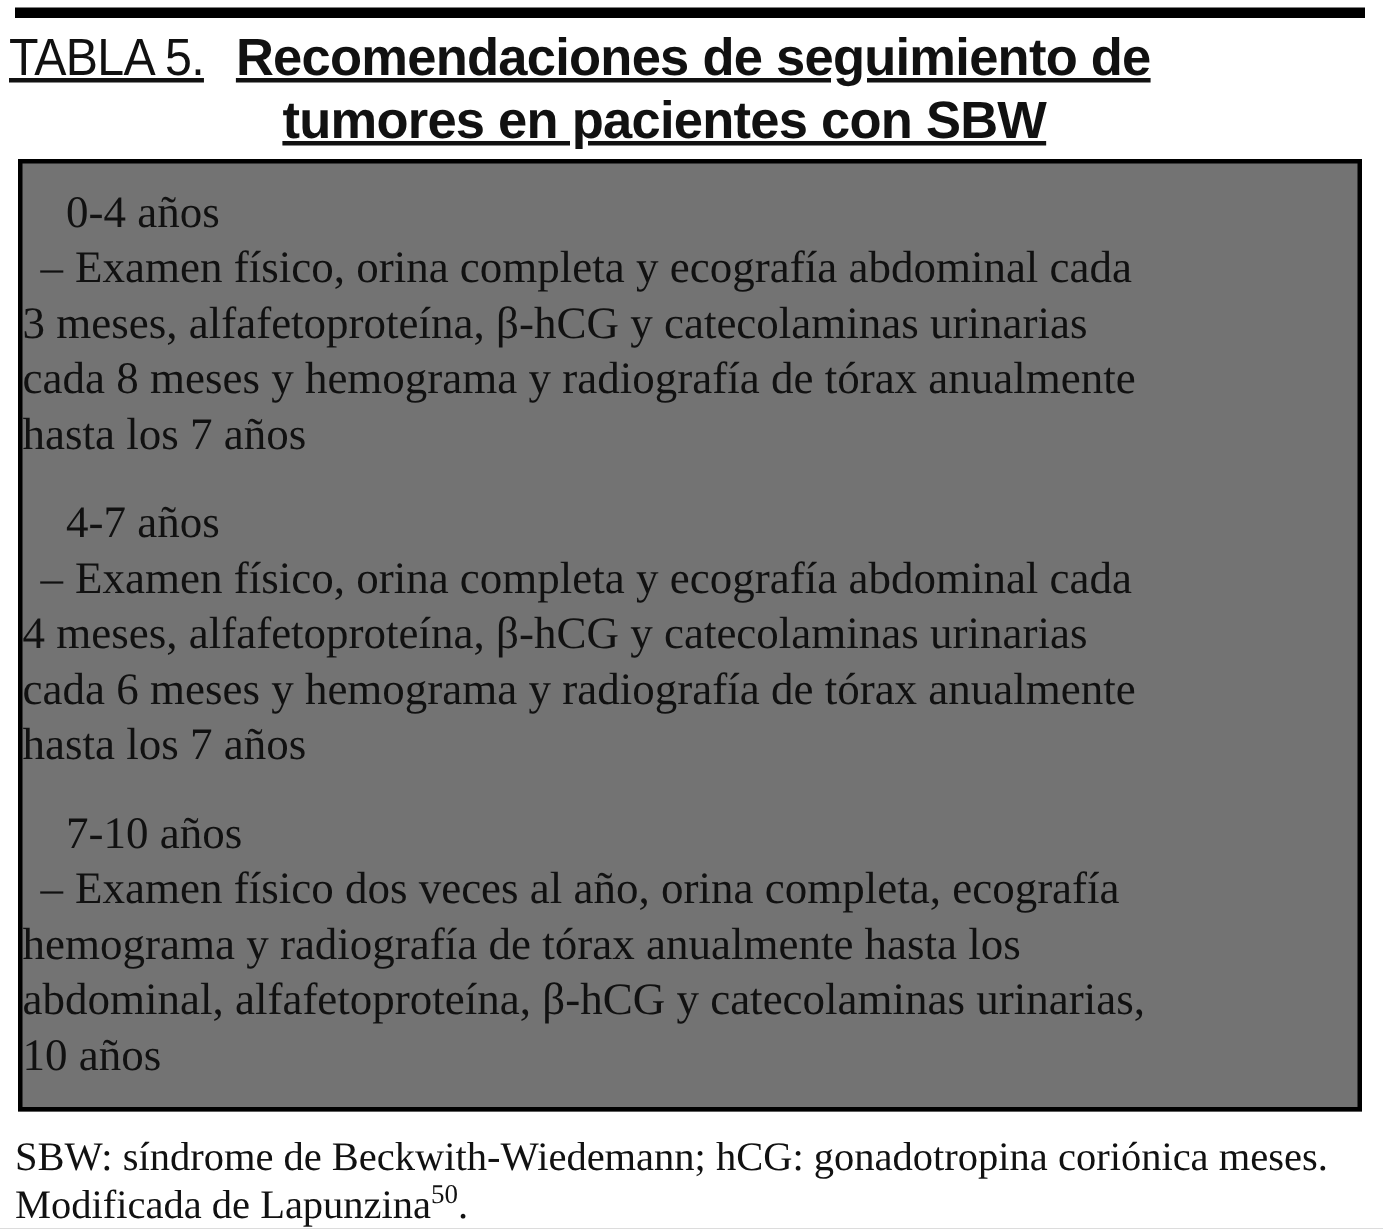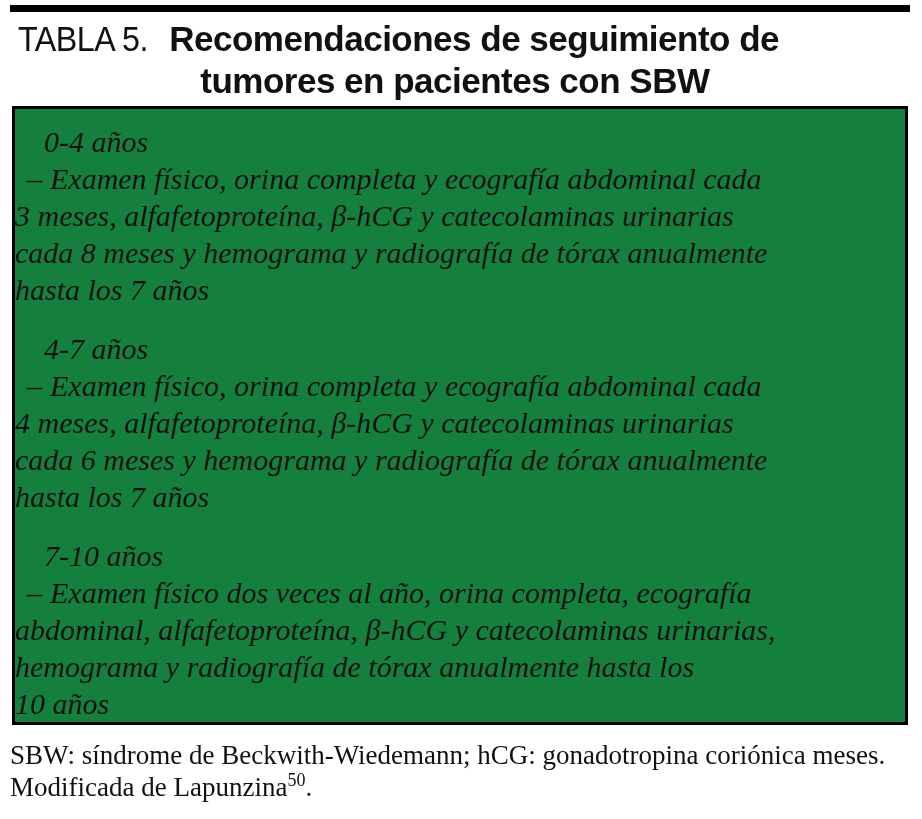--- a/index.html
+++ b/index.html
@@ -14,49 +14,49 @@
 
   .top-rule {
     margin: 5px 0 0 10px;
     width: 900px; height: 7px;
     background: #000000;
   }
 
   .title-row {
     display: flex;
     align-items: flex-start;
-    margin: 6px 0 0 18px;
+    margin: 6px 0 0 6px;
     width: 900px;
     font-family: "Liberation Sans", sans-serif;
     font-size: 35px;
     line-height: 42px;
     letter-spacing: -0.5px;
+    text-decoration: underline;
   }
   .title-label {
     flex: 0 0 auto;
     font-weight: 400;
     margin-right: 10px;
     transform: scaleX(0.92);
     transform-origin: left top;
     white-space: nowrap;
   }
   .title-text {
     flex: 1 1 auto;
     font-weight: 700;
     padding-left: 31px;
     text-indent: -31px;
   }
 
   .reco-box {
     margin: 4px 0 0 12px;
     width: 896px;
-    background: #15803d;
+    background: #737373;
     border: 3px solid #000000;
-    padding: 14px 10px 0 0;
-    font-style: italic;
+    padding: 14px 10px 16px 0;
   }
   .body-text { font-size: 30px; line-height: 37px; }
 
   .age-group { margin-top: 22px; }
   .age-group:first-child { margin-top: 0; }
 
   .age-heading { margin-left: 29px; }
 
   .item-line-first { margin-left: 12px; }
   .item-line-cont  { }
@@ -102,22 +102,22 @@
       <div class="item-line-cont">4 meses, alfafetoproteína, β-hCG y catecolaminas urinarias</div>
       <div class="item-line-cont">cada 6 meses y hemograma y radiografía de tórax anualmente</div>
       <div class="item-line-cont">hasta los 7 años</div>
     </div>
 
     <div class="age-group">
       <div class="age-heading">7-10 años</div>
       <div class="item-line-first">
         <span class="dash">–</span><span>Examen físico dos veces al año, orina completa, ecografía</span>
       </div>
+      <div class="item-line-cont">hemograma y radiografía de tórax anualmente hasta los</div>
       <div class="item-line-cont">abdominal, alfafetoproteína, β-hCG y catecolaminas urinarias,</div>
-      <div class="item-line-cont">hemograma y radiografía de tórax anualmente hasta los</div>
       <div class="item-line-cont">10 años</div>
     </div>
 
   </div>
 
   <div class="footnote">
     <div>SBW: síndrome de Beckwith-Wiedemann; hCG: gonadotropina coriónica meses.</div>
     <div>
       <span>Modificada de Lapunzina</span><sup>50</sup><span>.</span>
     </div>

